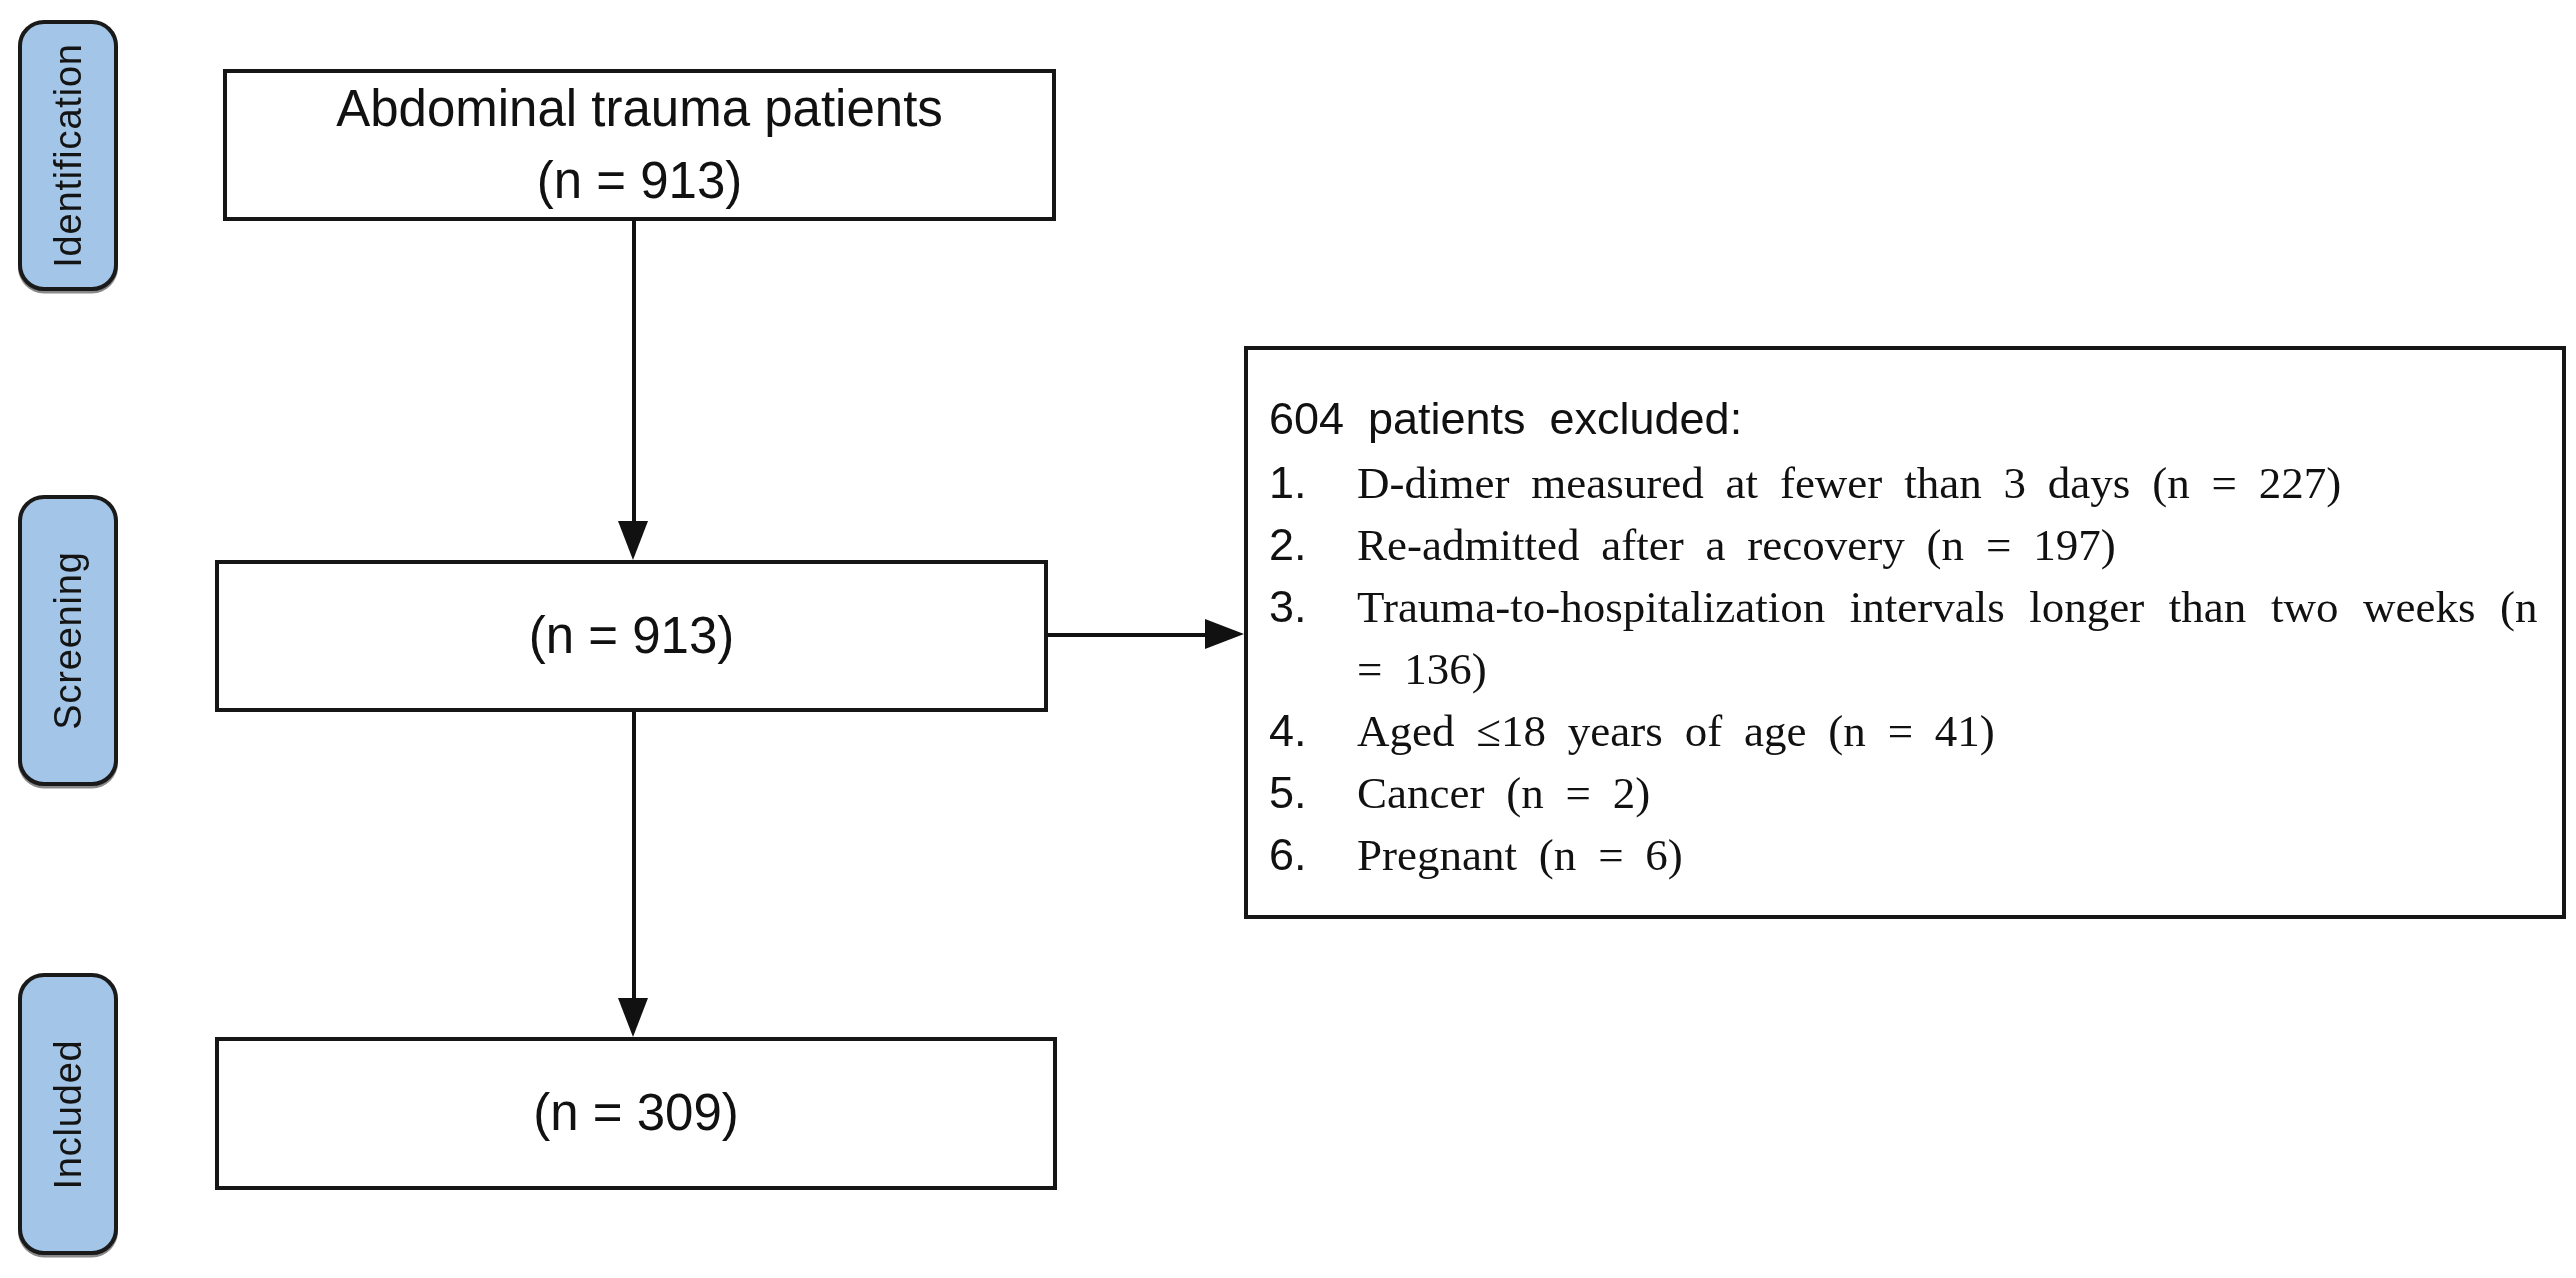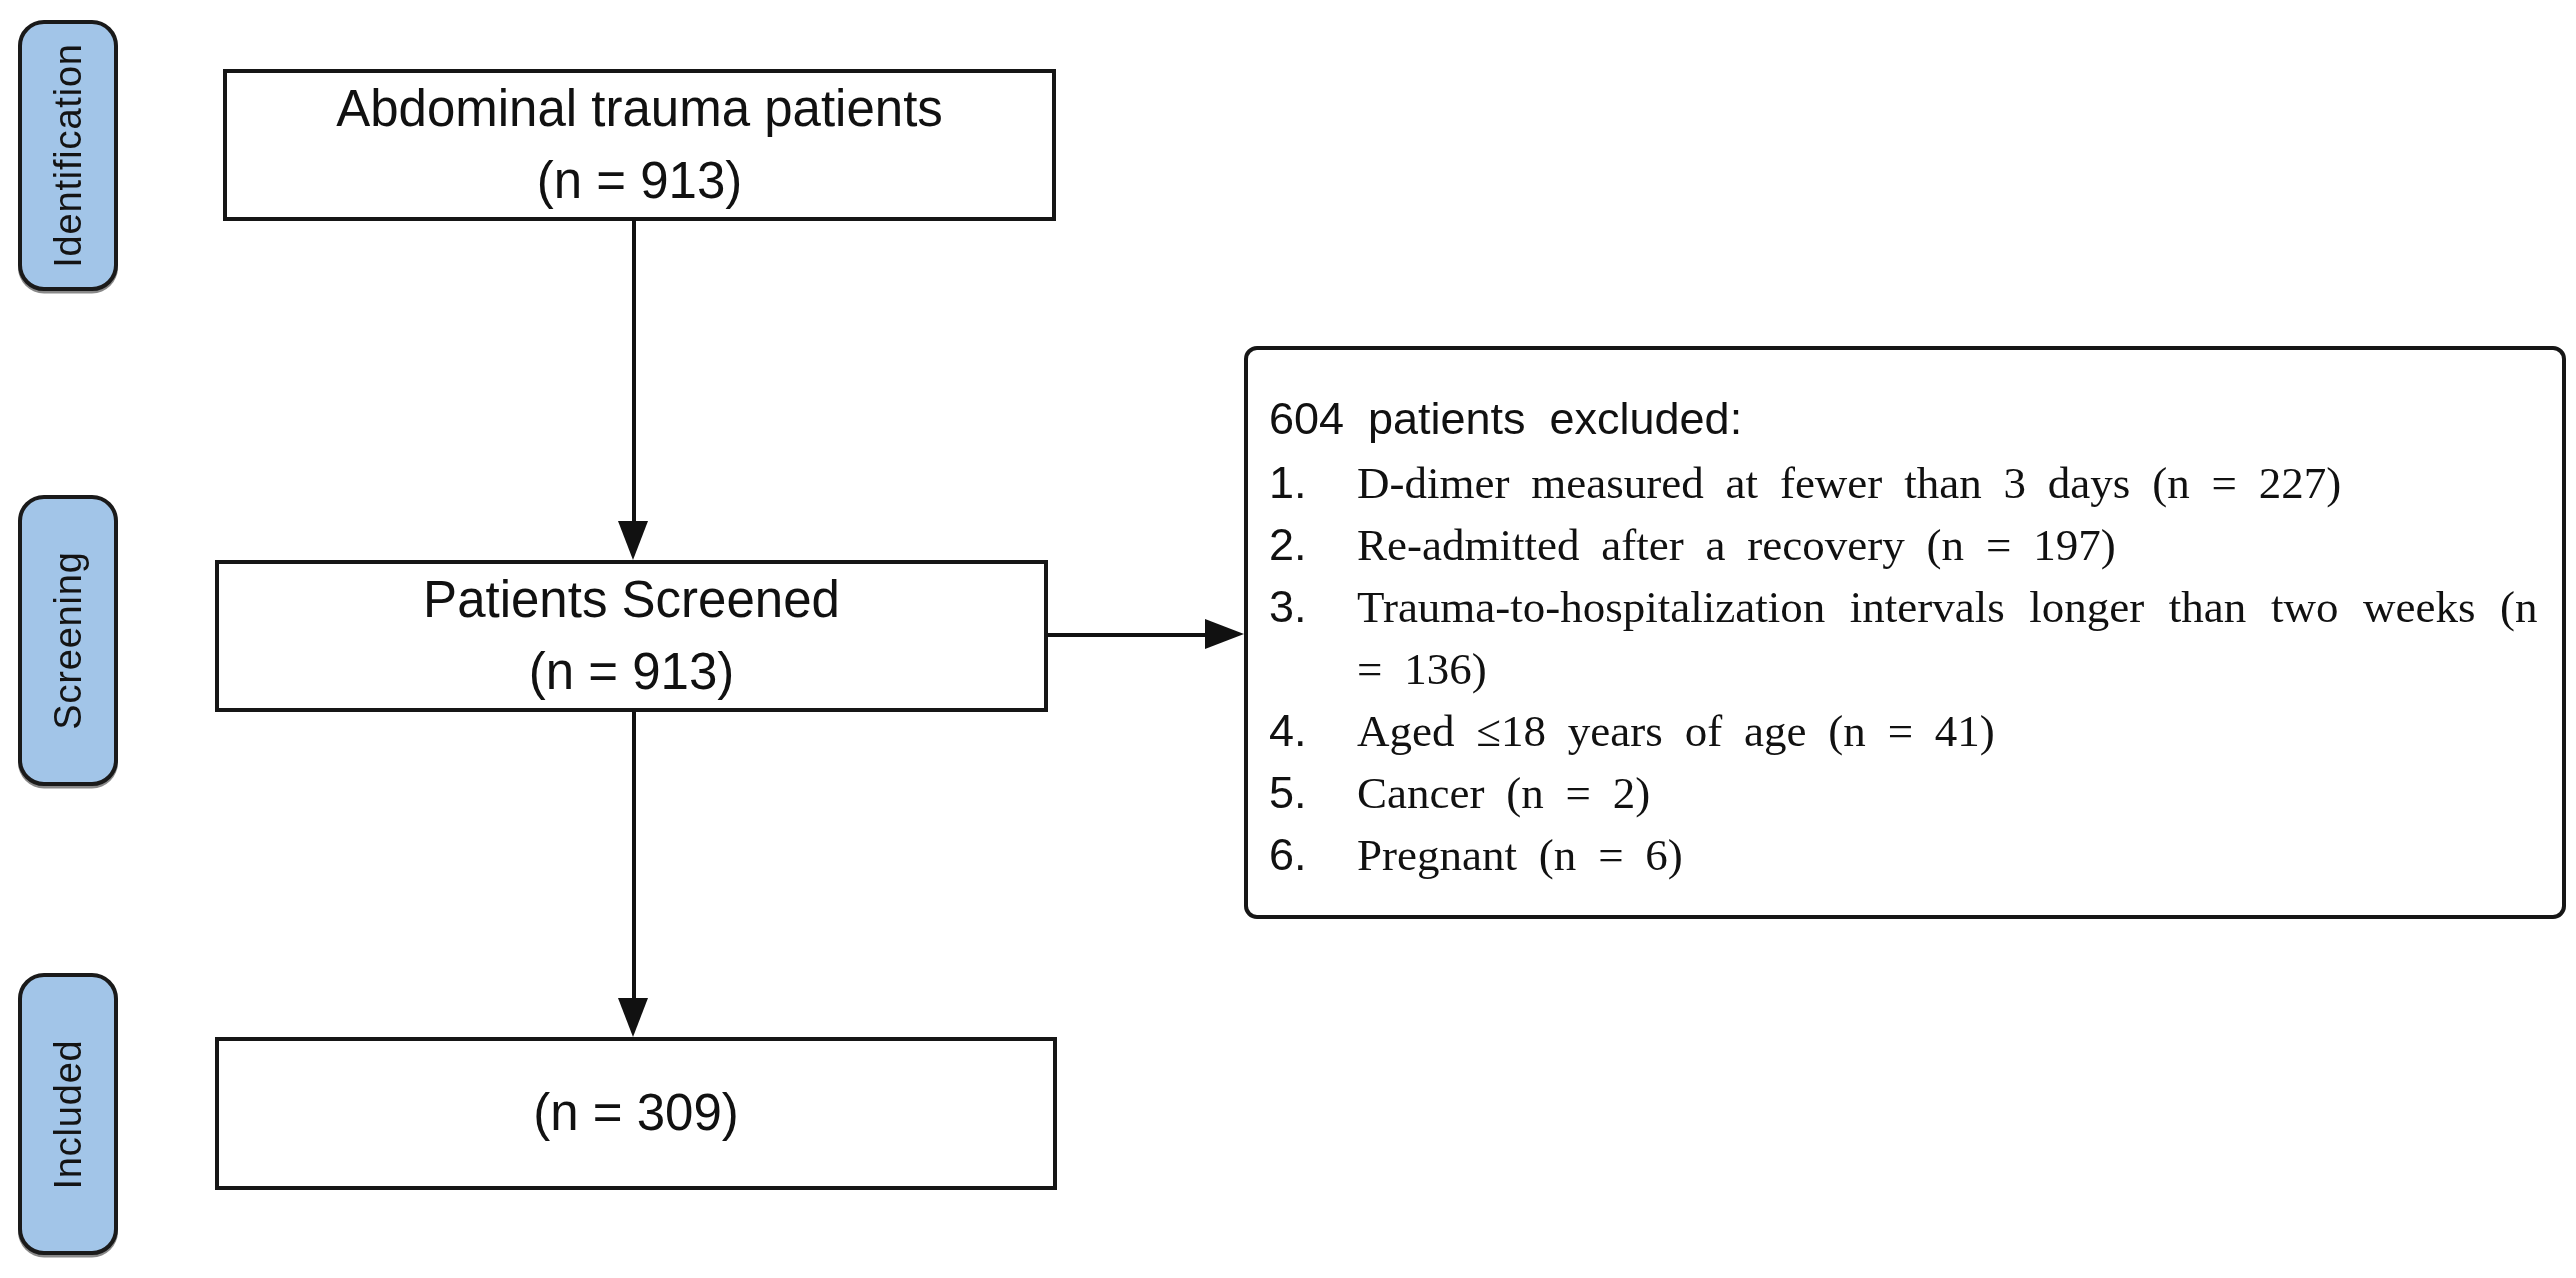--- a/index.html
+++ b/index.html
@@ -123,25 +123,24 @@
   <div class="stage" style="top:973px; height:282px;">
     <span class="stage-text">Included</span>
   </div>
 
   <div class="box center-box" style="left:215px; top:69px; width:833px; height:152px;margin-left:8px;">
     <div class="box-line">Abdominal trauma patients</div>
     <div class="box-line">(n = 913)</div>
   </div>
 
   <div class="box center-box" style="left:215px; top:560px; width:833px; height:152px;">
-    <div class="box-line">Patients Screened</div>
     <div class="box-line">(n = 913)</div>
   </div>
 
-  <div class="box excluded" style="left:1244px; top:346px; width:1322px; height:573px;border-radius:13px;">
+  <div class="box excluded" style="left:1244px; top:346px; width:1322px; height:573px;">
     <div class="excl-header">604 patients excluded:</div>
 
     <div class="excl-item">
       <span class="excl-num">1.</span>
       <div class="excl-text">D-dimer measured at fewer than 3 days (n = 227)</div>
     </div>
     <div class="excl-item">
       <span class="excl-num">2.</span>
       <div class="excl-text">Re-admitted after a recovery (n = 197)</div>
     </div>

